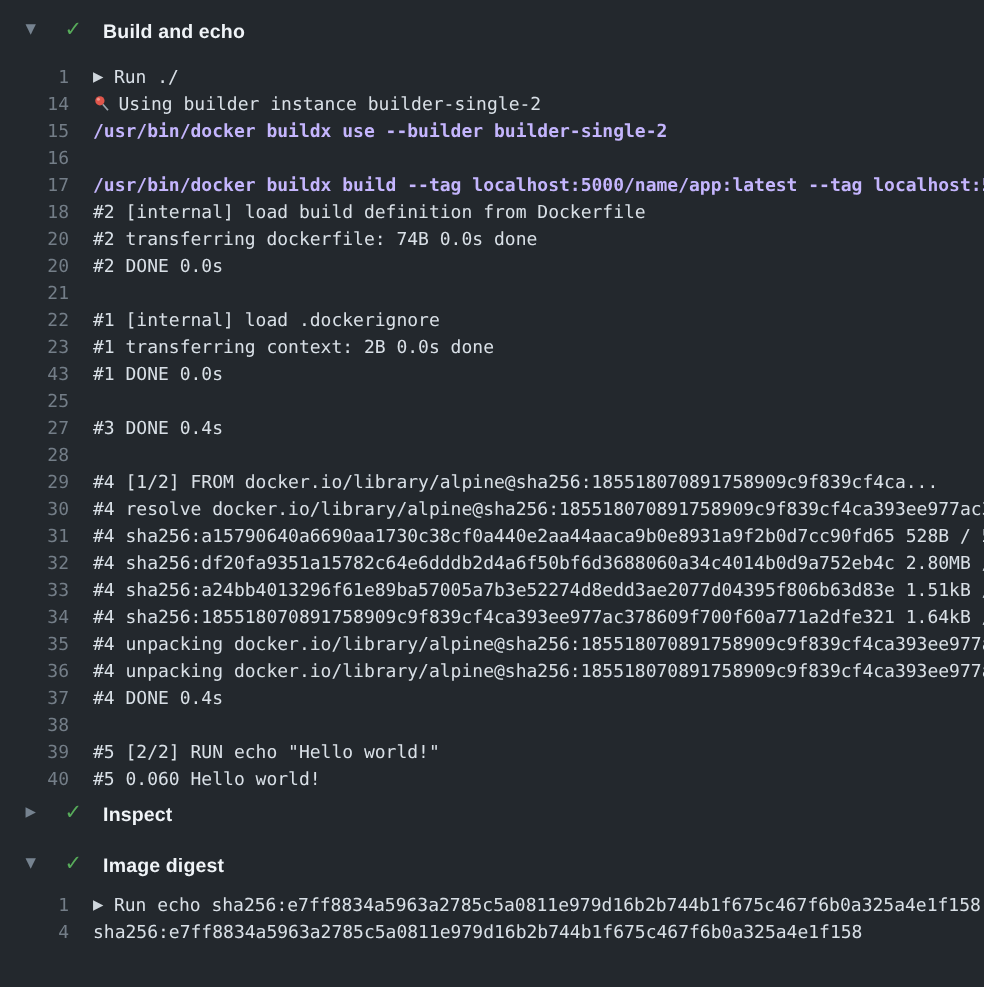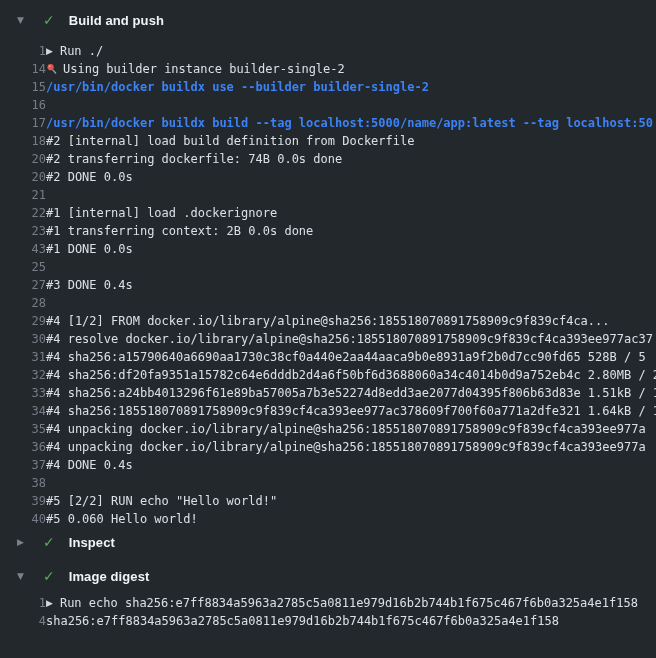--- a/index.html
+++ b/index.html
@@ -56,25 +56,26 @@
     white-space: pre;
   }
   .ln {
     width: 46px;
     flex: none;
     text-align: right;
     color: #747e88;
     user-select: none;
   }
   .tx {
+    margin-left: 16px;
     color: #d9e0e7;
     white-space: pre;
     overflow: hidden;
   }
-  .tx.cmd { color: #3b82f6; font-weight: bold; }
+  .tx.cmd { color: #c4b5fd; font-weight: bold; }
   .run-arrow {
     display: inline-block;
     font-size: 9px;
     color: #cfd6dc;
     margin-right: 7px;
     transform: translateY(-1px);
     font-family: "DejaVu Sans", sans-serif;
   }
   .emoji-icon { display: inline-block; margin-right: 5px; }
   .emoji-icon svg { vertical-align: -2px; }
@@ -83,21 +84,21 @@
 </style>
 </head>
 <body>
 
 <div class="viewer">
 
   <div class="section">
     <div class="section-header">
       <span class="chevron">▼</span>
       <span class="check">✓</span>
-      <span class="section-label">Build and push</span>
+      <span class="section-label">Build and echo</span>
     </div>
     <div class="lines">
         <div class="log-line">
     <span class="ln">1</span>
     <span class="tx"><span class="run-arrow">▶</span>Run ./</span>
   </div>
         <div class="log-line">
     <span class="ln">14</span>
     <span class="tx"><span class="emoji-icon"><svg width="12" height="12" viewBox="0 0 12 12">
                 <line x1="6.5" y1="6.5" x2="10" y2="10.5" stroke="#9aa4ad" stroke-width="1.2"></line>

